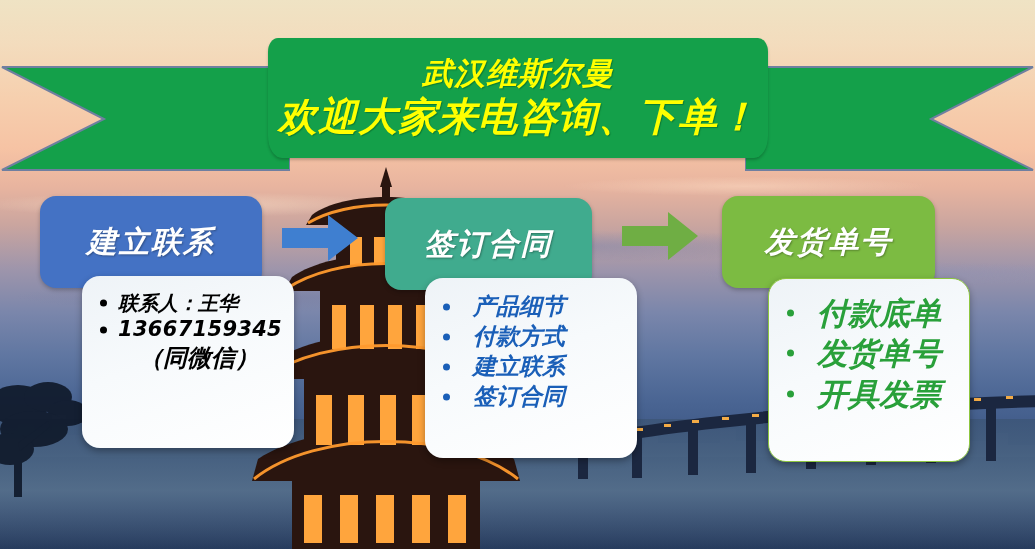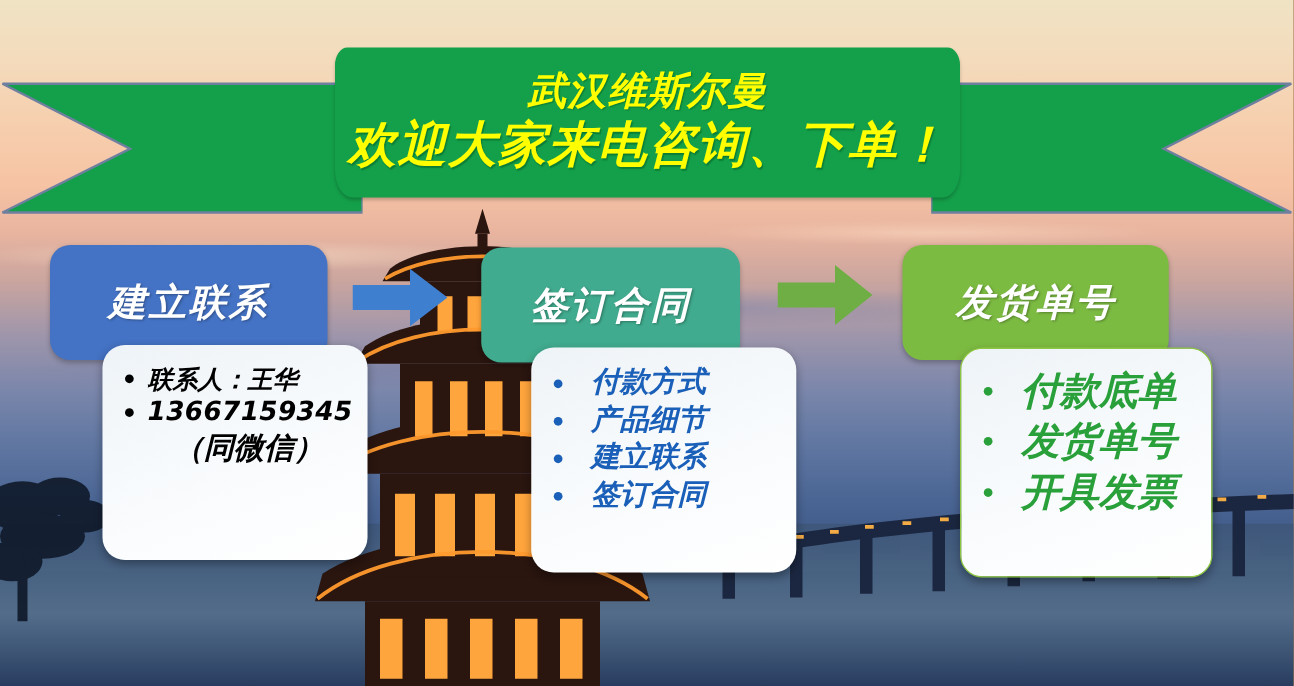--- a/index.html
+++ b/index.html
@@ -297,22 +297,22 @@
 
   <svg class="arrow" id="arrow1" viewBox="0 0 76 46" preserveAspectRatio="none">
     <path fill="#3f7fd0" d="M0,13 L46,13 L46,0 L76,23 L46,46 L46,33 L0,33 Z"></path>
   </svg>
 
   <div class="step-header" id="step2-header">
     <span>签订合同</span>
   </div>
   <div class="step-card" id="step2-card">
     <ul>
+      <li>产品细节</li>
       <li>付款方式</li>
-      <li>产品细节</li>
       <li>建立联系</li>
       <li>签订合同</li>
     </ul>
   </div>
 
   <svg class="arrow" id="arrow2" viewBox="0 0 76 48" preserveAspectRatio="none">
     <path fill="#6fae44" d="M0,14 L46,14 L46,0 L76,24 L46,48 L46,34 L0,34 Z"></path>
   </svg>
 
   <div class="step-header" id="step3-header">

